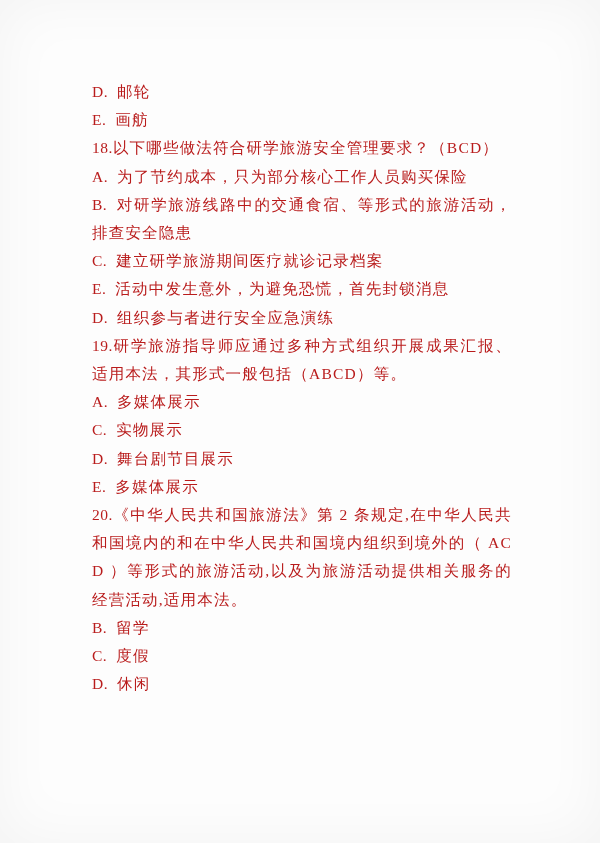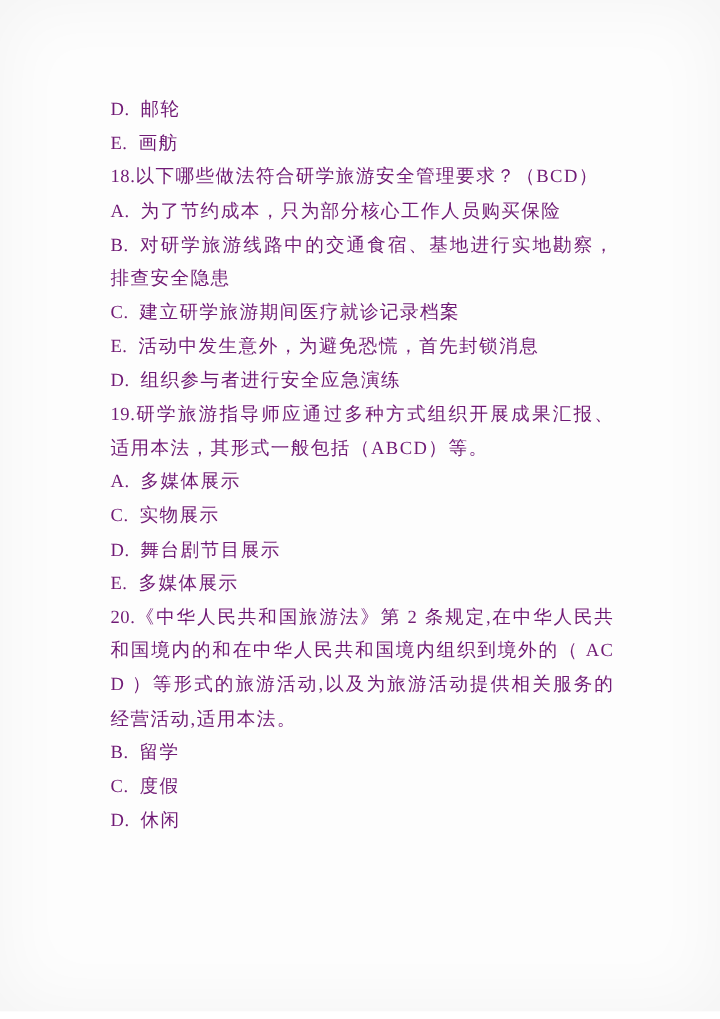--- a/index.html
+++ b/index.html
@@ -9,21 +9,21 @@
   }
   .page {
     position: relative;
     width: 600px;
     height: 843px;
     margin: 0 auto;
     background: #fdfdfd;
     box-shadow: inset 0 0 60px rgba(0,0,0,0.045);
     overflow: hidden;
     font-family: "Liberation Serif", "DejaVu Serif", serif;
-    color: #701a75;
+    color: #b91c1c;
   }
   .content {
     padding: 78px 88px 0 92px; 
   }
   .content p {
     margin: 0;
     font-size: 15.5px;
     line-height: 28.2px;
     letter-spacing: 1.2px;
     text-align: justify;
@@ -52,21 +52,21 @@
       <span class="opt-label">E.</span><span>画舫</span>
     </p>
 
     <p>
       <span class="q-number">18.</span><span>以下哪些做法符合研学旅游安全管理要求？（BCD）</span>
     </p>
     <p>
       <span class="opt-label">A.</span><span>为了节约成本，只为部分核心工作人员购买保险</span>
     </p>
     <p>
-      <span class="opt-label">B.</span><span>对研学旅游线路中的交通食宿、基地进行实地勘察，排查安全隐患</span>
+      <span class="opt-label">B.</span><span>对研学旅游线路中的交通食宿、等形式的旅游活动，排查安全隐患</span>
     </p>
     <p>
       <span class="opt-label">C.</span><span>建立研学旅游期间医疗就诊记录档案</span>
     </p>
     <p>
       <span class="opt-label">E.</span><span>活动中发生意外，为避免恐慌，首先封锁消息</span>
     </p>
     <p>
       <span class="opt-label">D.</span><span>组织参与者进行安全应急演练</span>
     </p>

